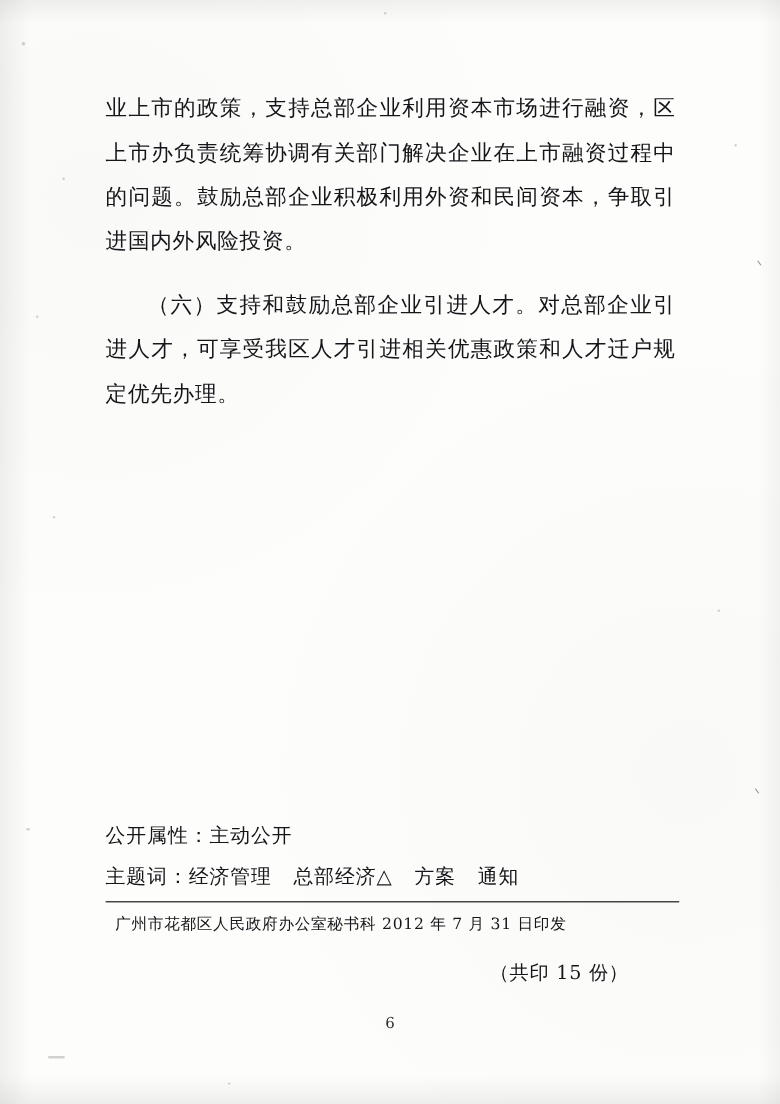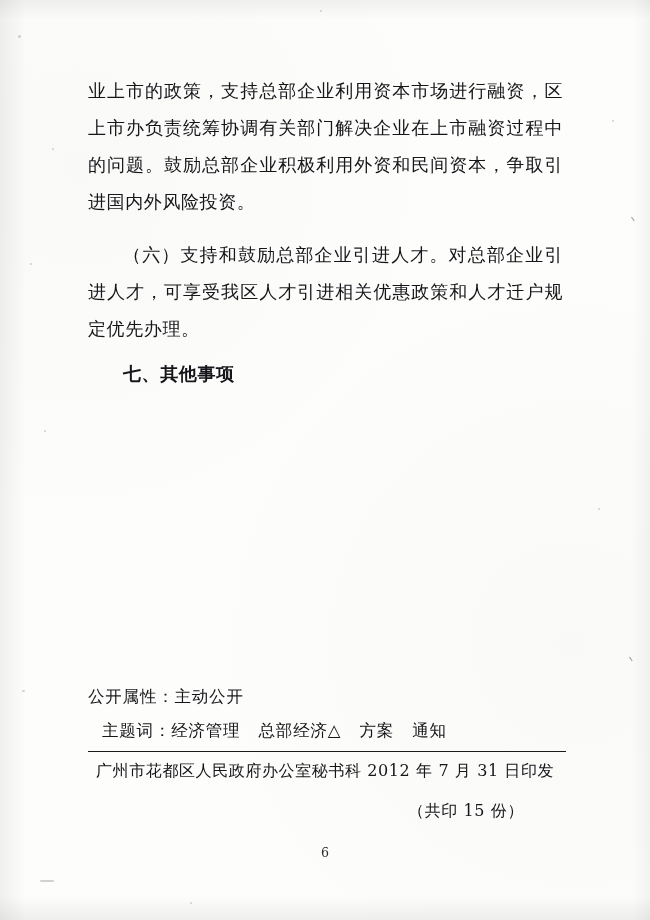--- a/index.html
+++ b/index.html
@@ -62,32 +62,31 @@
   .footer-line {
     font-size: 16.5px;
     line-height: 34px;
     color: #15151a;
     letter-spacing: 0.8px;
   }
   .kw-line {
     display: flex;
     gap: 0;
     align-items: baseline;
-    margin-left: 14px;
   }
   .kw-label { white-space: pre; }
   .kw-item { white-space: pre; }
   .rule {
     border: 0;
     border-top: 1.6px solid #1a1a1a;
     margin: 3px 0 4px 0;
     width: 100%;
   }
   .issuer {
-    font-size: 16px;
+    font-size: 13px;
     line-height: 30px;
     letter-spacing: 0.6px;
     color: #15151a;
     padding-left: 8px;
   }
   .copies {
     font-size: 16px;
     line-height: 30px;
     letter-spacing: 0.6px;
     color: #15151a;
@@ -167,21 +166,20 @@
 
     <div class="gap-sm"></div>
 
 
     <div class="gap-sm"></div>
 
     <p class="para indent">（六）支持和鼓励总部企业引进人才。对总部企业引进人才，可享受我区人才引进相关优惠政策和人才迁户规定优先办理。</p>
 
     <div class="gap-sm"></div>
 
-    <p class="para heading">七、其他事项</p>
 
     <div class="gap-sm"></div>
 
 
     <div class="gap-sm"></div>
 
 
   </div>
 
   <div class="footer-block">

